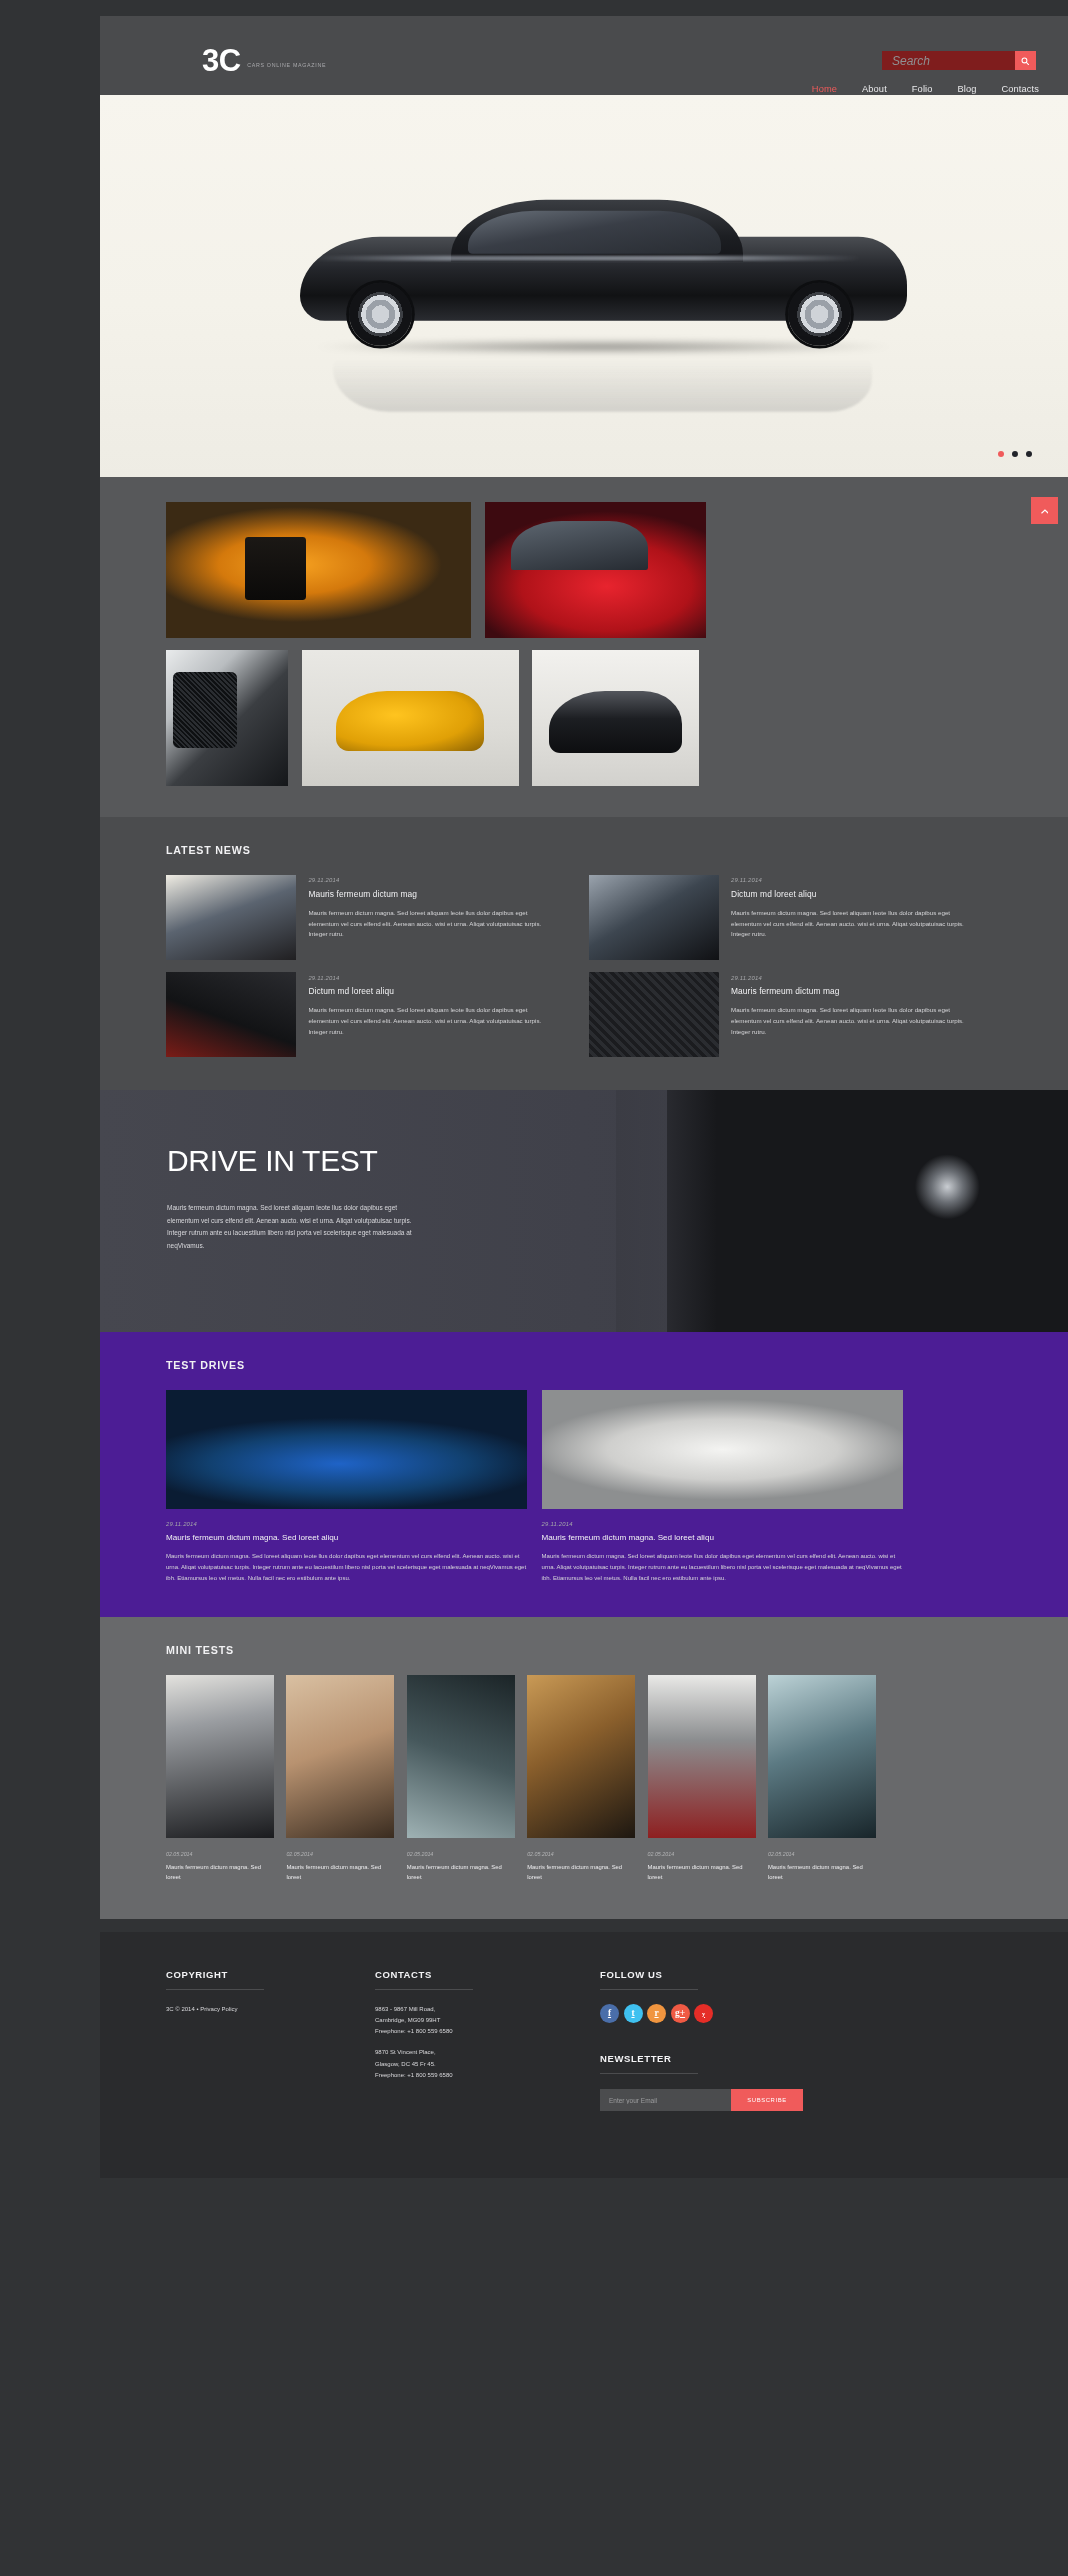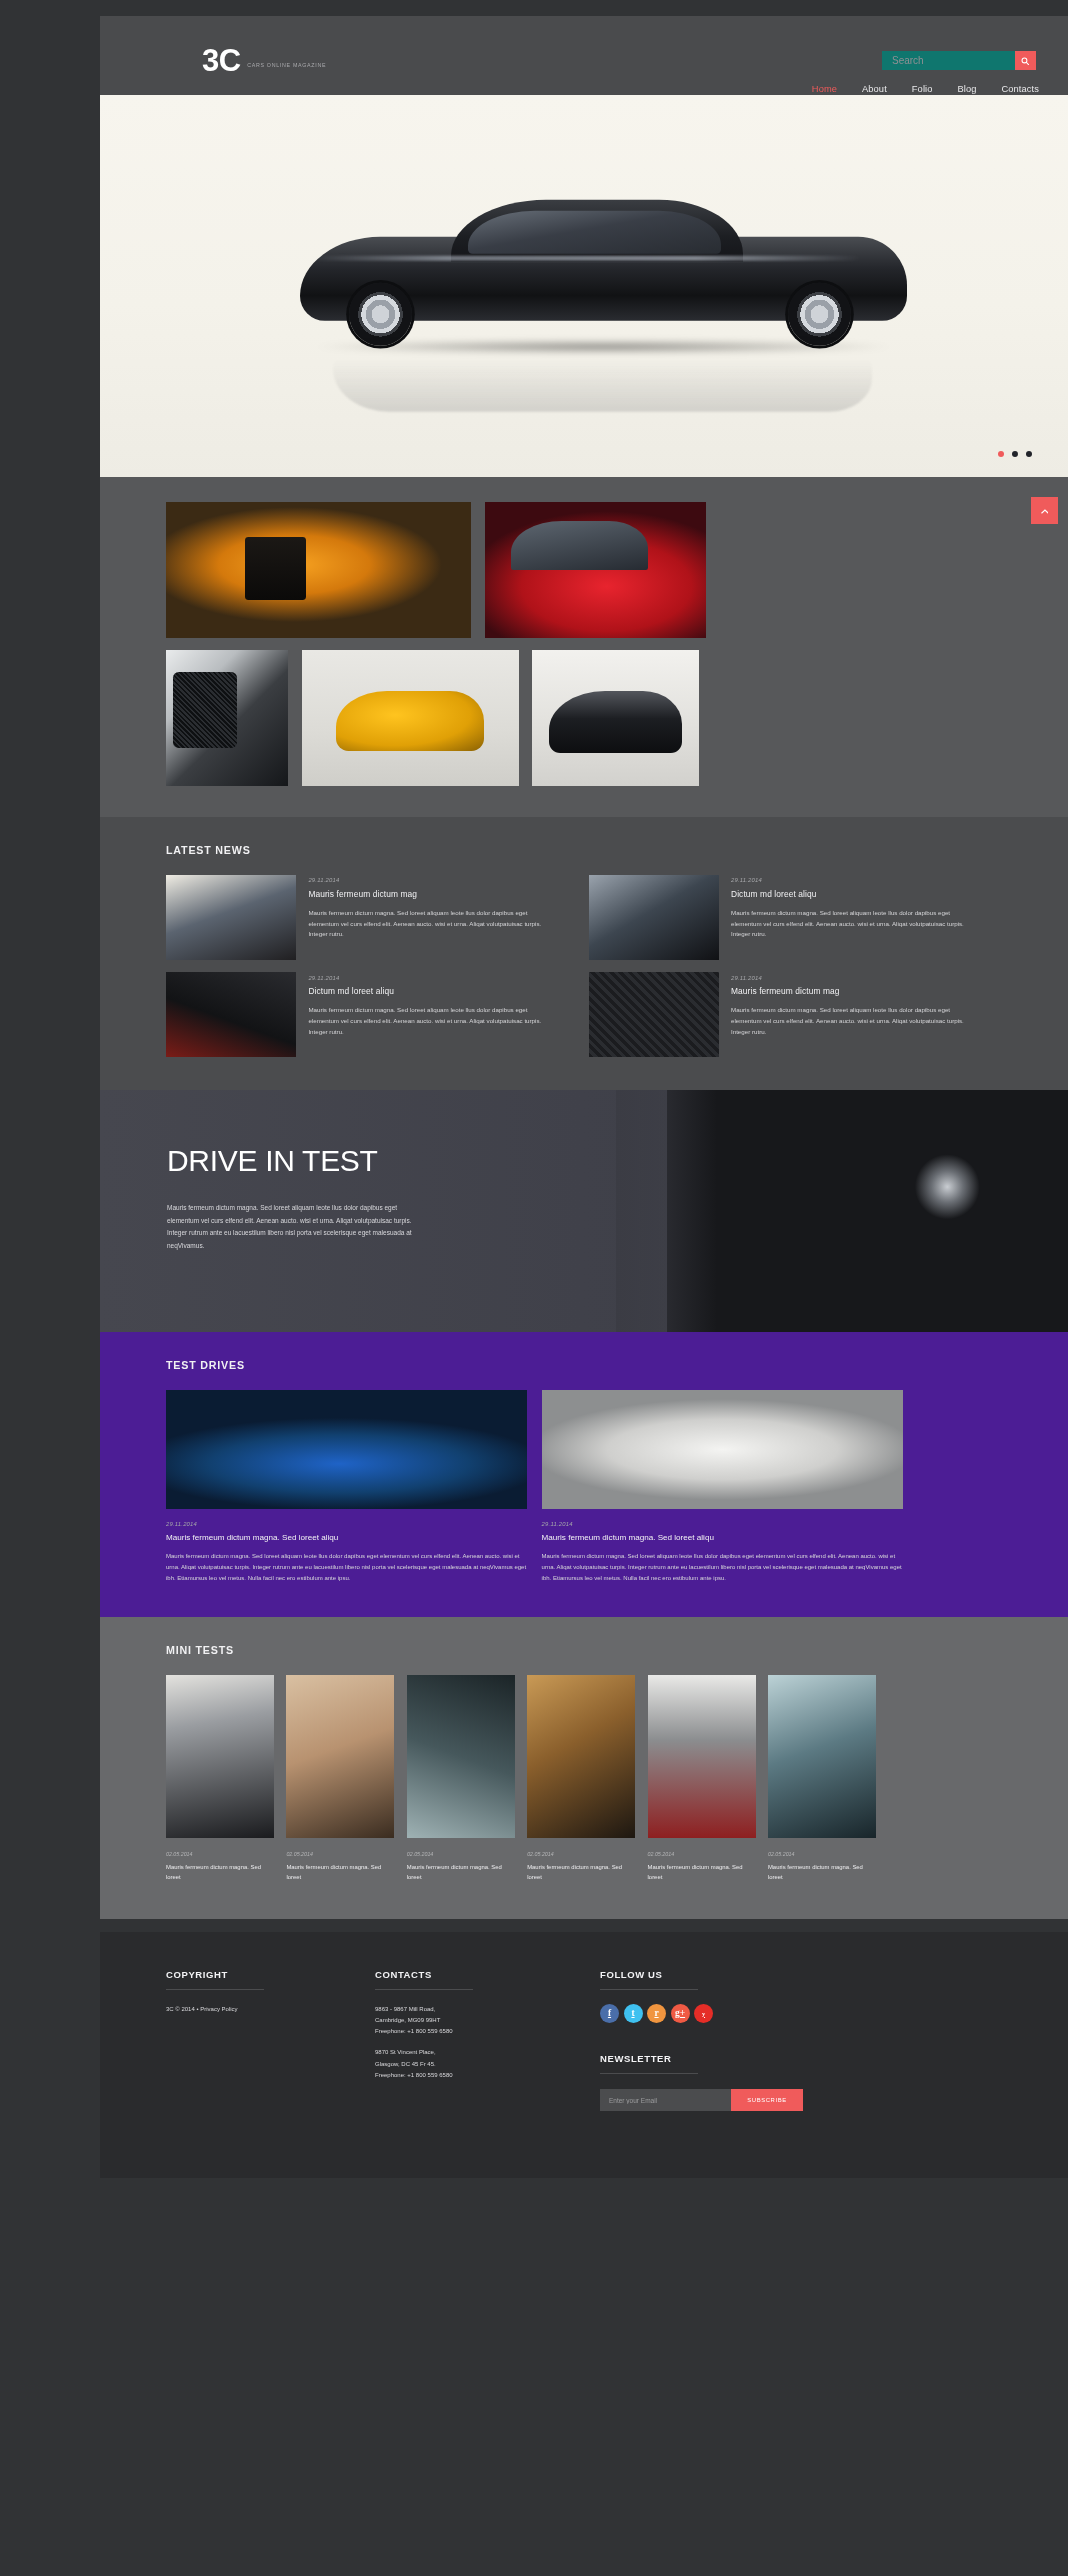--- a/index.html
+++ b/index.html
@@ -29,23 +29,24 @@
   }
   .logo-tag {
     font-size: 5.3px; color: #a9a9ac; letter-spacing: 0.7px;
     padding-bottom: 7.3px; white-space: nowrap;
   }
   .search-wrap {
     position: absolute; right: 69px; top: 35px;
     display: flex; align-items: stretch; height: 19.7px;
   }
   .search-input {
-    width: 133px; background: #0f766e; border: none; outline: none;
-    color: #c7c7c9; font-size: 10px; padding: 0 10px;
+    width: 133px; background: #7f1d1d; border: none; outline: none;
+    color: #c7c7c9; font-size: 12px; padding: 0 10px;
     font-family: "Liberation Sans", sans-serif;
+    font-style: italic;
   }
   .search-input::placeholder { color: #8f9093; }
   .search-btn {
     width: 21px; background: #f05b5b; border: none; cursor: pointer;
     display: flex; align-items: center; justify-content: center;
   }
   .nav {
     position: absolute; right: 66px; top: 68px;
     display: flex; gap: 25px; align-items: center;
   }

